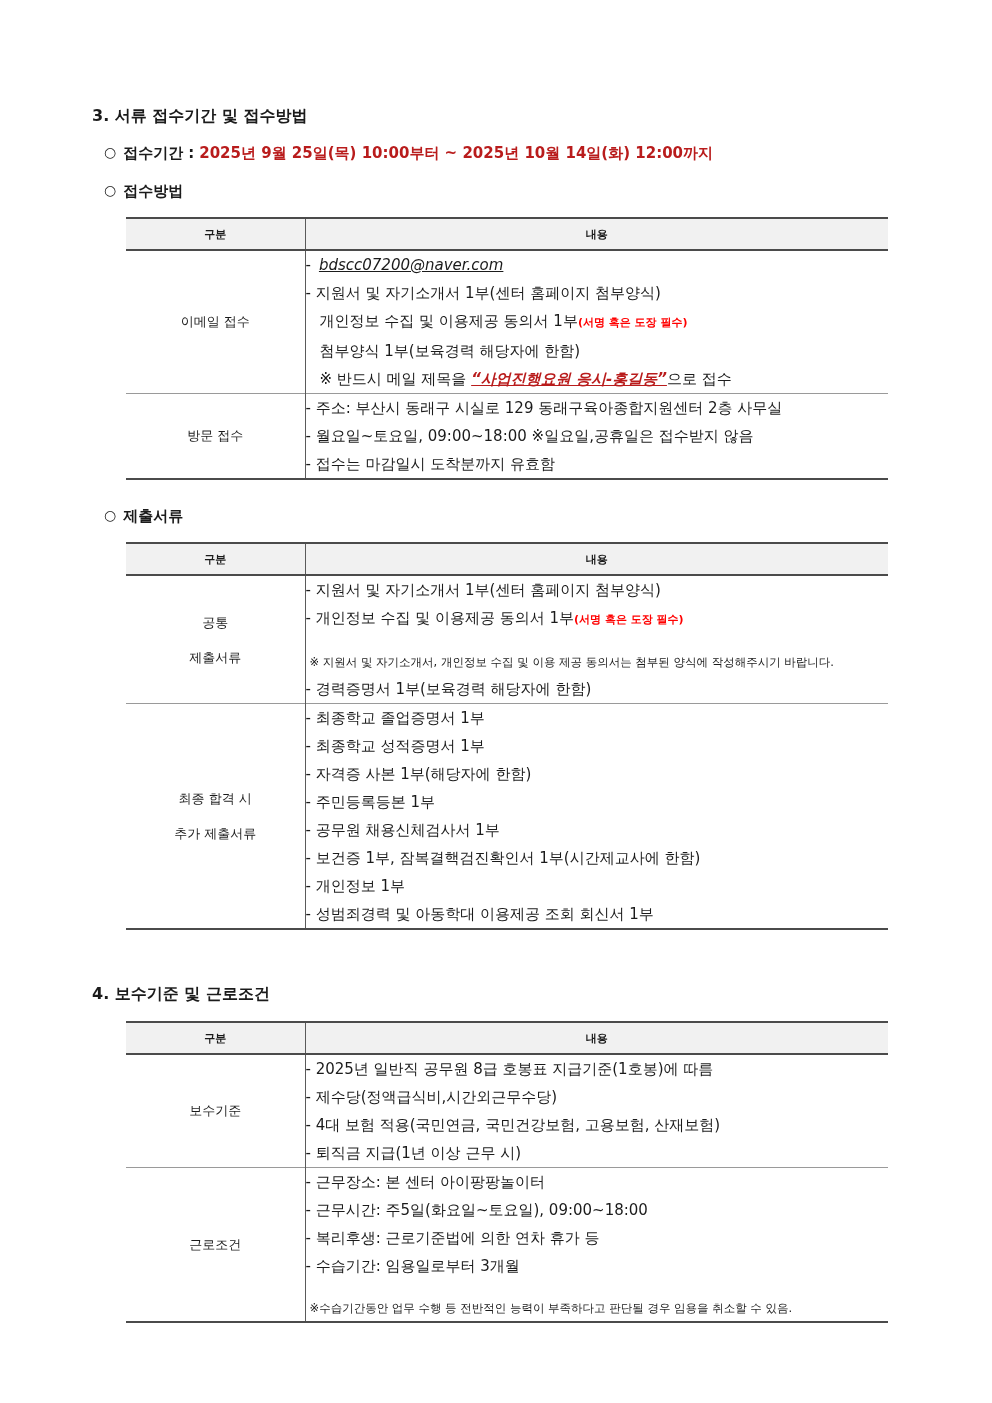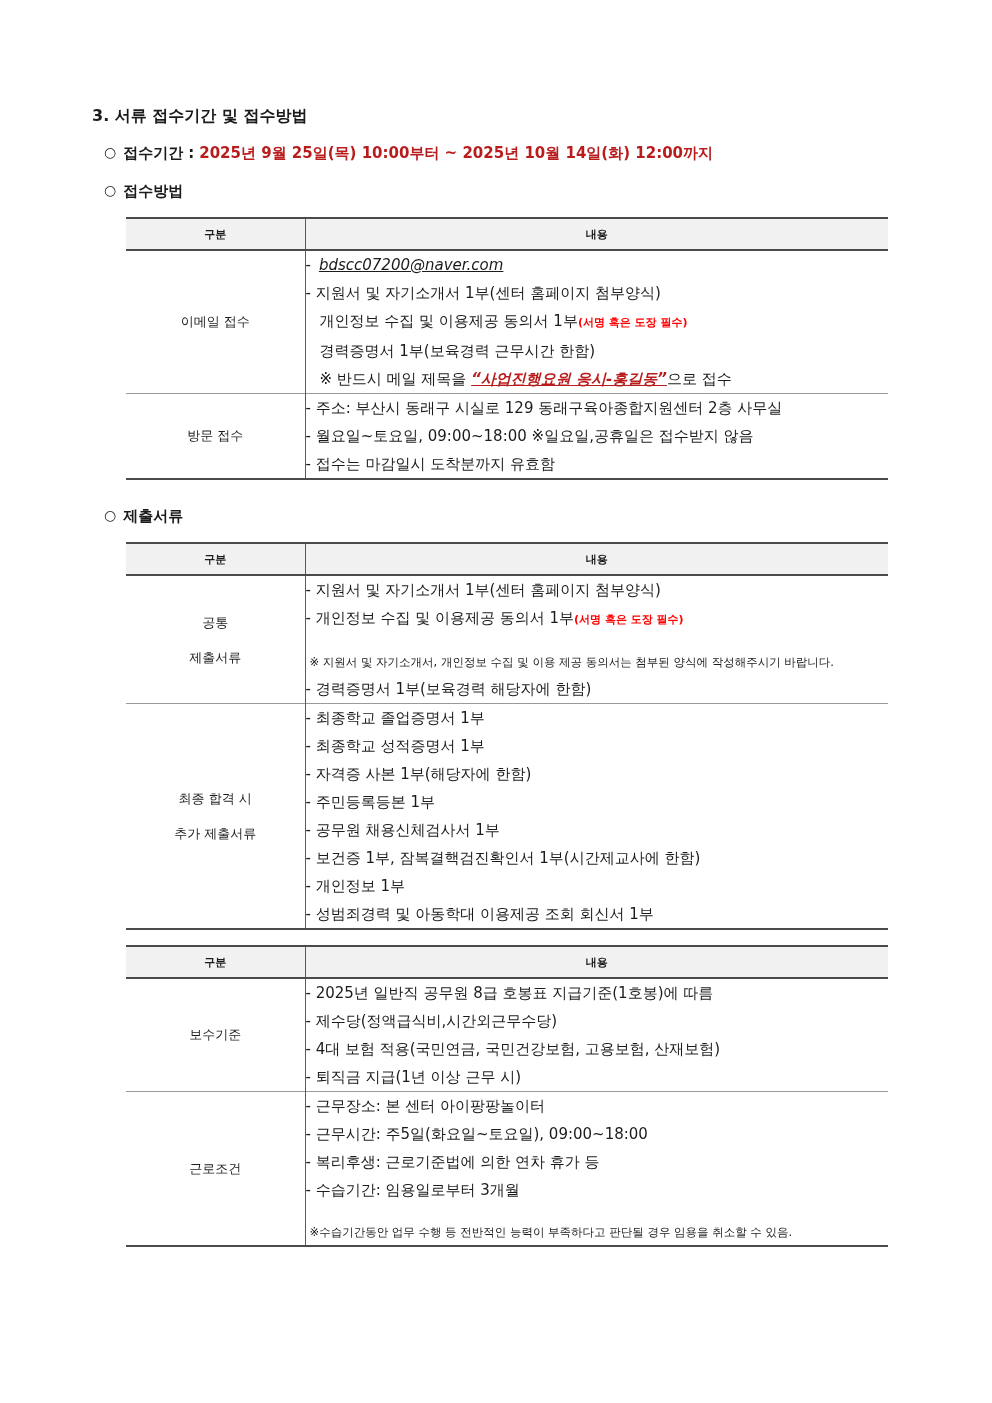--- a/index.html
+++ b/index.html
@@ -74,21 +74,21 @@
       <tr>
         <td class="label-cell">이메일 접수</td>
         <td class="content-cell">
           <div class="line">
             <span class="dash">-</span><span class="email">bdscc07200@naver.com</span>
           </div>
           <div class="line">- 지원서 및 자기소개서 1부(센터 홈페이지 첨부양식)</div>
           <div class="line indent">
             <span>개인정보 수집 및 이용제공 동의서 1부</span><span class="red-paren">(서명 혹은 도장 필수)</span>
           </div>
-          <div class="line indent">경력증명서 1부(보육경력 근무시간 한함)</div>
+          <div class="line indent">첨부양식 1부(보육경력 해당자에 한함)</div>
           <div class="line indent">
             <span>※ 반드시 메일 제목을 </span><span class="blue-link">“사업진행요원 응시-홍길동”</span><span>으로 접수</span>
           </div>
         </td>
       </tr>
       <tr>
         <td class="label-cell">방문 접수</td>
         <td class="content-cell">
           <div class="line">- 주소: 부산시 동래구 시실로 129 동래구육아종합지원센터 2층 사무실</div>
           <div class="line">- 월요일~토요일, 09:00~18:00  ※일요일,공휴일은 접수받지 않음</div>
@@ -141,20 +141,21 @@
           <div class="line">- 주민등록등본 1부</div>
           <div class="line">- 공무원 채용신체검사서 1부</div>
           <div class="line">- 보건증 1부, 잠복결핵검진확인서 1부(시간제교사에 한함)</div>
           <div class="line">- 개인정보 1부</div>
           <div class="line">- 성범죄경력 및 아동학대 이용제공 조회 회신서 1부</div>
         </td>
       </tr>
     </tbody>
   </table>
 
+  <h2 class="sec-title second">4. 보수기준 및 근로조건</h2>
 
   <table class="doc-table">
     <colgroup>
         <col style="width:179px">
         <col>
       </colgroup>
     <thead>
       <tr>
         <th class="c1">구분</th>
         <th>내용</th>

